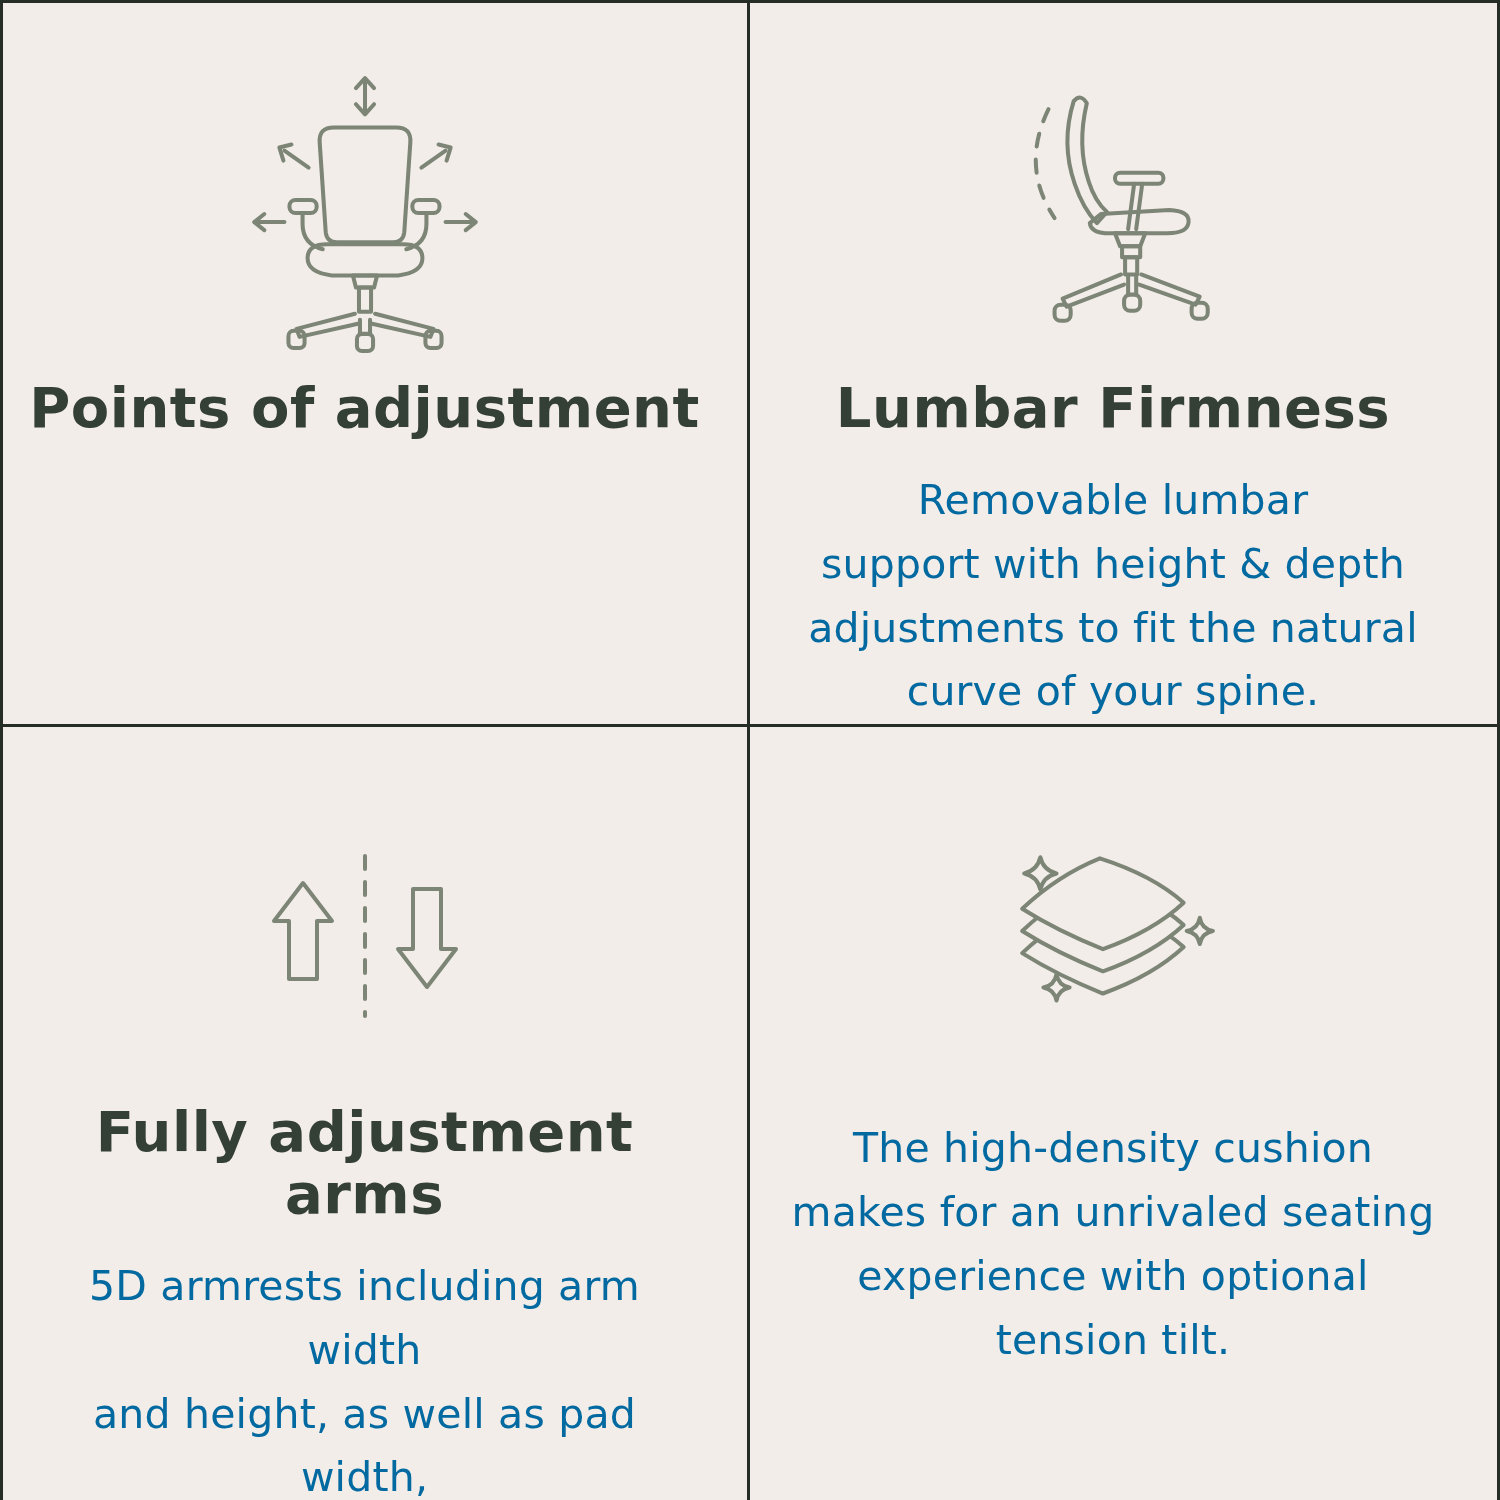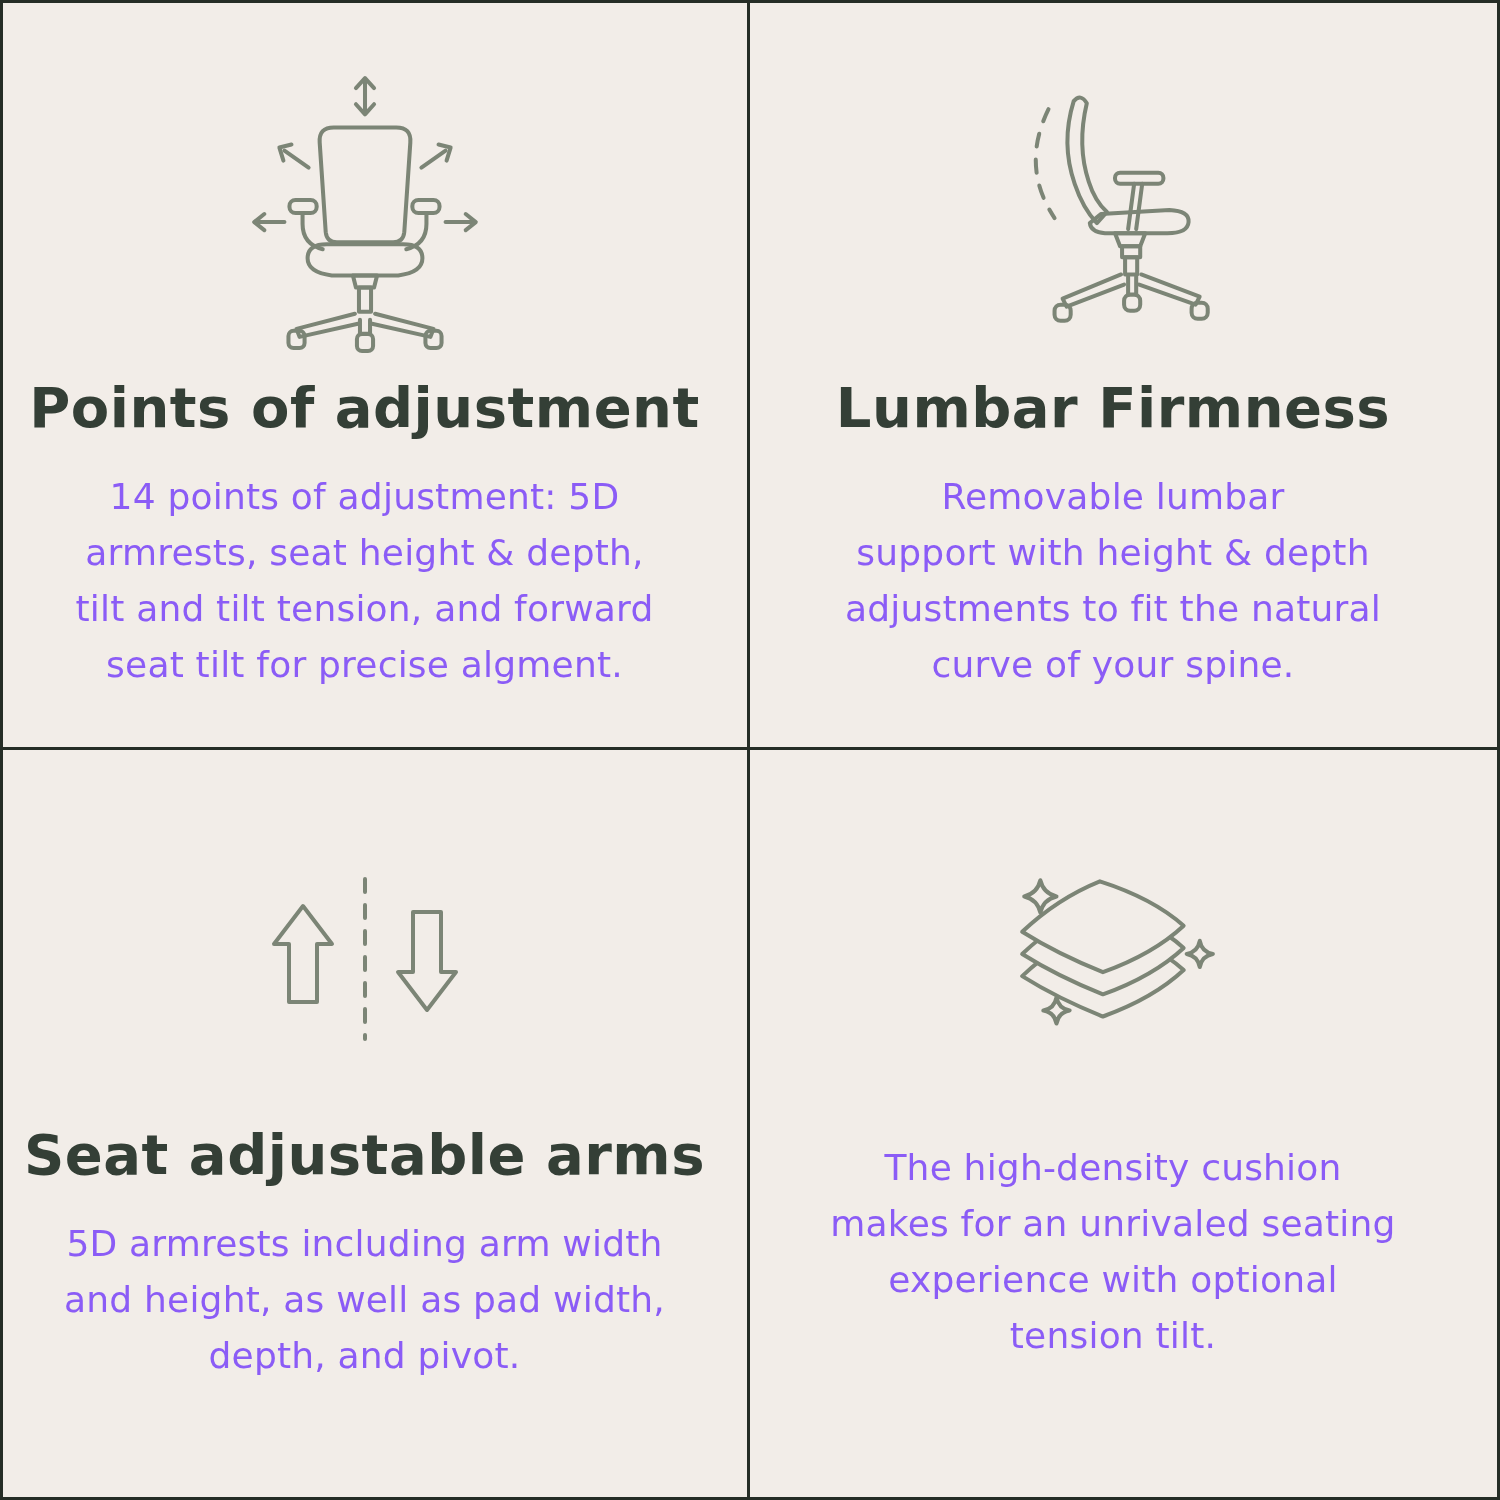--- a/index.html
+++ b/index.html
@@ -34,22 +34,22 @@
   .feature-title{
     margin:14px 0 0 0;
     font-size:56px;font-weight:700;
     letter-spacing:0.5px;
     color:#343f36;
     text-align:center;
     line-height:1.1;
   }
   .feature-body{
     margin:30px 0 0 0;
-    font-size:36px;font-weight:400;
-    color:#8b5cf6;
+    font-size:41px;font-weight:400;
+    color:#0369a1;
     text-align:center;
     line-height:1.56;
     letter-spacing:0.2px;
     white-space:pre-line;
     max-width:660px;
   }
   svg{display:block;}
   .stroke{
     fill:none;stroke:#7c8576;stroke-width:4;
     stroke-linecap:round;stroke-linejoin:round;
@@ -98,24 +98,20 @@
         <path class="stroke" d="M 108,241 L 50,256 L 53,264 L 111,251"></path>
         <path class="stroke" d="M 113,247 L 113,261 M 123,247 L 123,261"></path>
         <path class="stroke" d="M 128,241 L 186,256 L 183,264 L 125,251"></path>
 
         <rect class="stroke" x="42" y="258" width="16" height="17" rx="5"></rect>
         <rect class="stroke" x="110" y="261" width="16" height="17" rx="5"></rect>
         <rect class="stroke" x="178" y="258" width="16" height="17" rx="5"></rect>
       </svg>
     </div>
     <h2 class="feature-title">Points of adjustment</h2>
-    <p class="feature-body">14 points of adjustment: 5D
-armrests, seat height &amp; depth,
-tilt and tilt tension, and forward
-seat tilt for precise algment.</p>
   </div>
 
   <div class="cell r0 c1">
     <div class="icon-box">
       <svg width="222" height="262" viewBox="0 0 220 260">
 
         <path class="stroke dashed" d="M 46,28 Q 18,85 52,136"></path>
 
         <path class="stroke" d="M 71,20 Q 78,12 84,22 Q 74,64 86,100 Q 92,119 104,130 L 94,141 Q 80,126 72,102 Q 58,62 71,20 Z"></path>
 
@@ -149,21 +145,21 @@
     <div class="icon-box">
       <svg width="220" height="170" viewBox="0 0 220 170">
 
         <polygon class="stroke" points="48,32 77,70 62,70 62,128 34,128 34,70 19,70"></polygon>
 
         <line class="stroke dashed" x1="110" y1="5" x2="110" y2="165"></line>
 
         <polygon class="stroke" points="158,38 186,38 186,98 201,98 172,136 143,98 158,98"></polygon>
       </svg>
     </div>
-    <h2 class="feature-title">Seat adjustable arms</h2>
+    <h2 class="feature-title">Fully adjustment arms</h2>
     <p class="feature-body">5D armrests including arm width
 and height, as well as pad width,
 depth, and pivot.</p>
   </div>
 
   <div class="cell r1 c1">
     <div class="icon-box">
       <svg width="222" height="182" viewBox="0 0 220 180">
 
         <path class="stroke" d="M 20,107 Q 55,74 97,57 Q 150,74 180,101 Q 150,129 100,147 Q 55,129 20,107 Z"></path>

